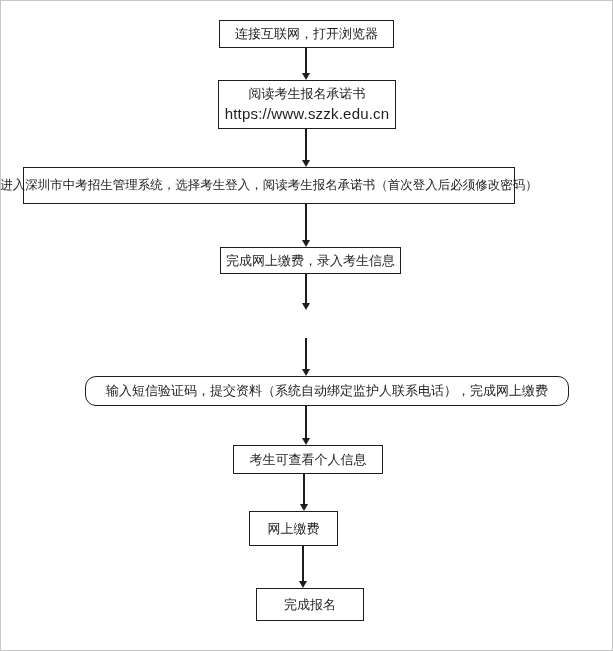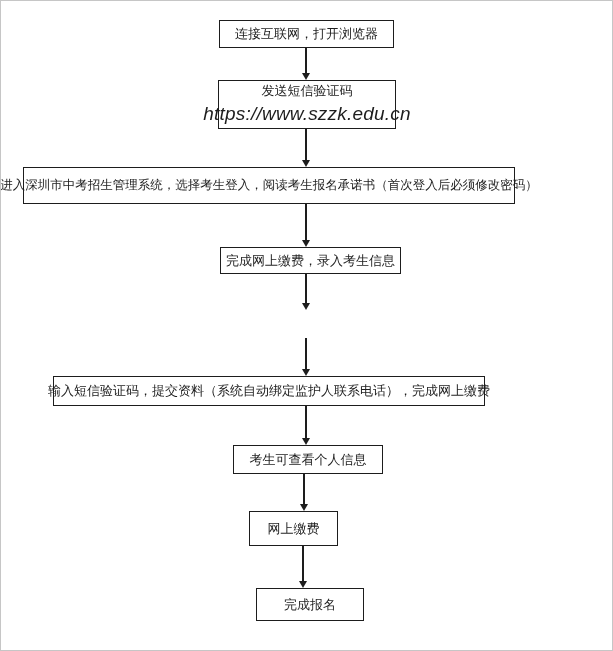--- a/index.html
+++ b/index.html
@@ -25,23 +25,22 @@
     background: #ffffff;
     color: #1d1d1d;
     font-size: 13px;
     line-height: 1.5;
     text-align: center;
     white-space: nowrap;
   }
   .fc-box.condensed { font-size: 12.5px; }
   .url-line {
     font-family: "Liberation Sans", "DejaVu Sans", sans-serif;
-    font-size: 19px;
+    font-size: 15px;
     letter-spacing: 0.2px;
-    font-style: italic;
   }
   .arrow {
     position: absolute;
     display: flex;
     flex-direction: column;
     align-items: center;
     width: 10px;
   }
   .arrow .shaft { width: 1.5px; flex: 1 1 auto; background: #1d1d1d; }
   .arrow .head {
@@ -59,21 +58,21 @@
   <div class="fc-box" style="left:218px; top:19px; width:175px; height:28px;">
     <span>连接互联网，打开浏览器</span>
   </div>
 
   <div class="arrow" style="left:300px; top:47px; height:32px;">
     <div class="shaft"></div>
     <div class="head"></div>
   </div>
 
   <div class="fc-box" style="left:217px; top:79px; width:178px; height:49px;">
-    <span>发送短信验证码</span>
+    <span>阅读考生报名承诺书</span>
     <span class="url-line">https://www.szzk.edu.cn</span>
   </div>
 
   <div class="arrow" style="left:300px; top:128px; height:38px;">
     <div class="shaft"></div>
     <div class="head"></div>
   </div>
 
   <div class="fc-box condensed" style="left:22px; top:166px; width:492px; height:37px;">
     <span>进入深圳市中考招生管理系统，选择考生登入，阅读考生报名承诺书（首次登入后必须修改密码）</span>
@@ -92,21 +91,21 @@
     <div class="shaft"></div>
     <div class="head"></div>
   </div>
 
 
   <div class="arrow" style="left:300px; top:337px; height:38px;">
     <div class="shaft"></div>
     <div class="head"></div>
   </div>
 
-  <div class="fc-box" style="left:52px; top:375px; width:432px; height:30px;">
+  <div class="fc-box" style="left:84px; top:375px; width:484px; height:30px;border-radius:11px;">
     <span>输入短信验证码，提交资料（系统自动绑定监护人联系电话），完成网上缴费</span>
   </div>
 
   <div class="arrow" style="left:300px; top:405px; height:39px;">
     <div class="shaft"></div>
     <div class="head"></div>
   </div>
 
   <div class="fc-box" style="left:232px; top:444px; width:150px; height:29px;">
     <span>考生可查看个人信息</span>

